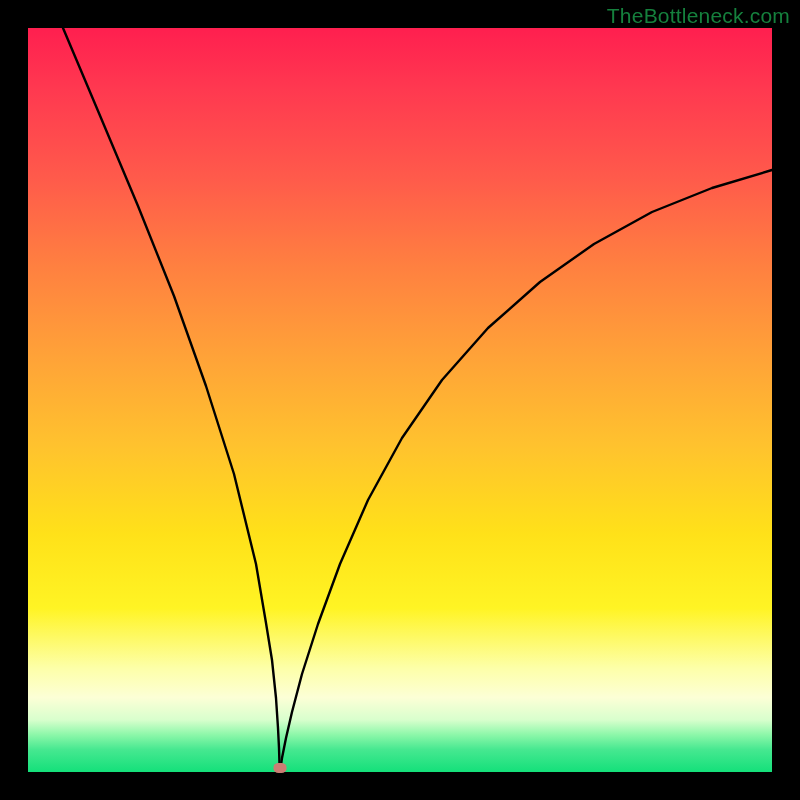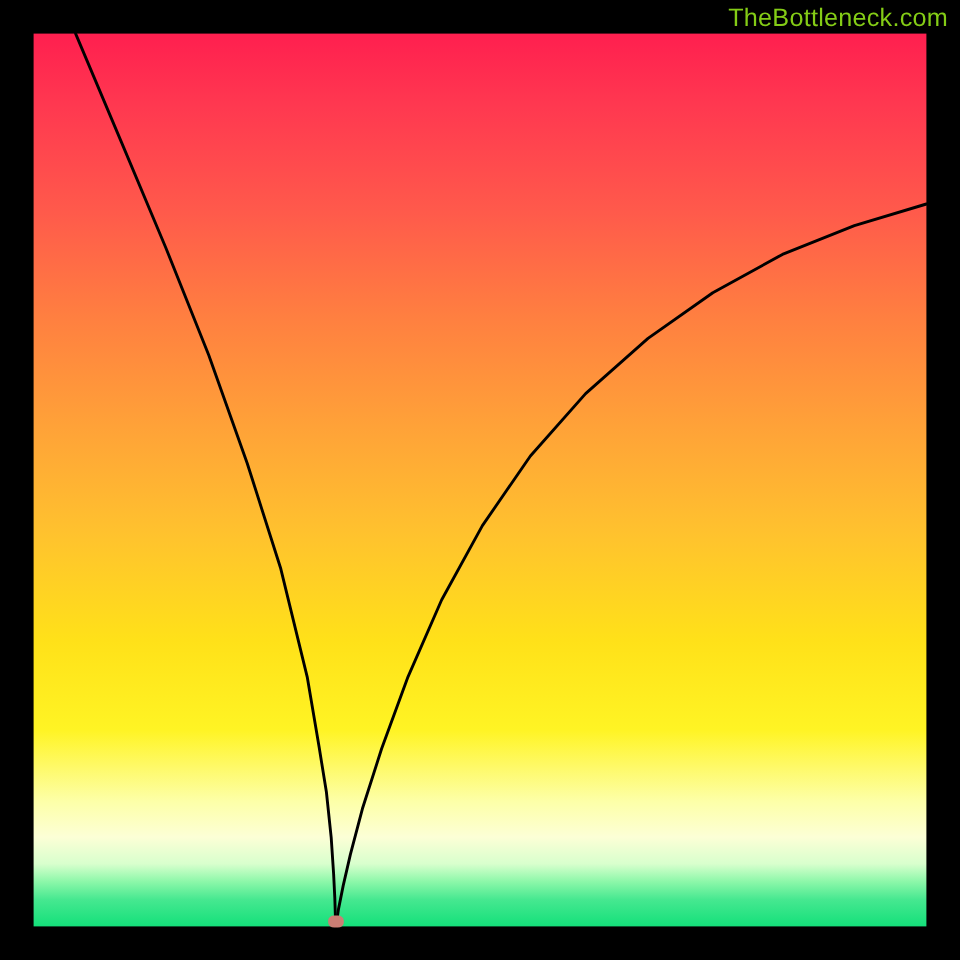--- a/index.html
+++ b/index.html
@@ -41,21 +41,21 @@
       #d8ffcd 93%,
       #8cf7a9 95%,
       #46e890 97%,
       #14e07a 100%
     );
   }
   .watermark {
     position: absolute;
     top: 4px;
     right: 10px;
-    color: #84cc16;
+    color: #15803d;
     font-size: 21px;
     font-weight: 500;
     letter-spacing: 0.2px;
   }
   svg.curve {
     position: absolute;
     left: 0;
     top: 0;
     width: 744px;
     height: 744px;

